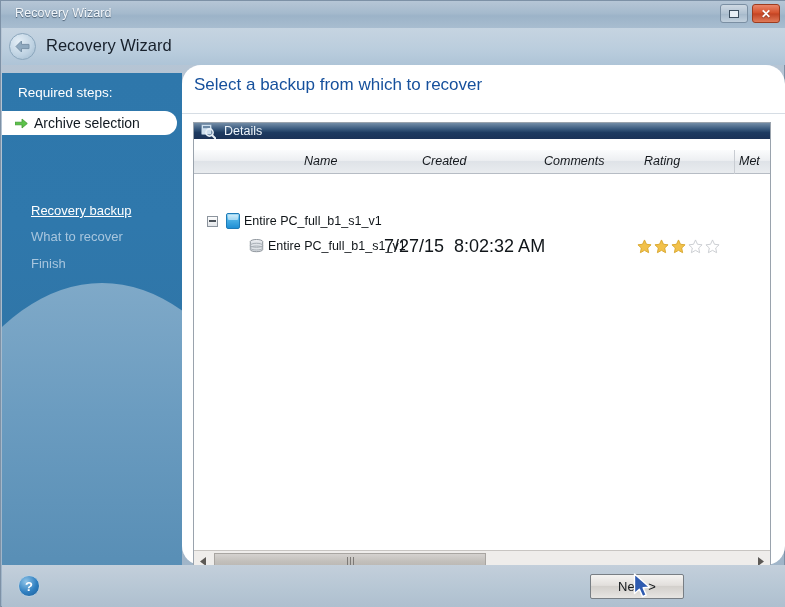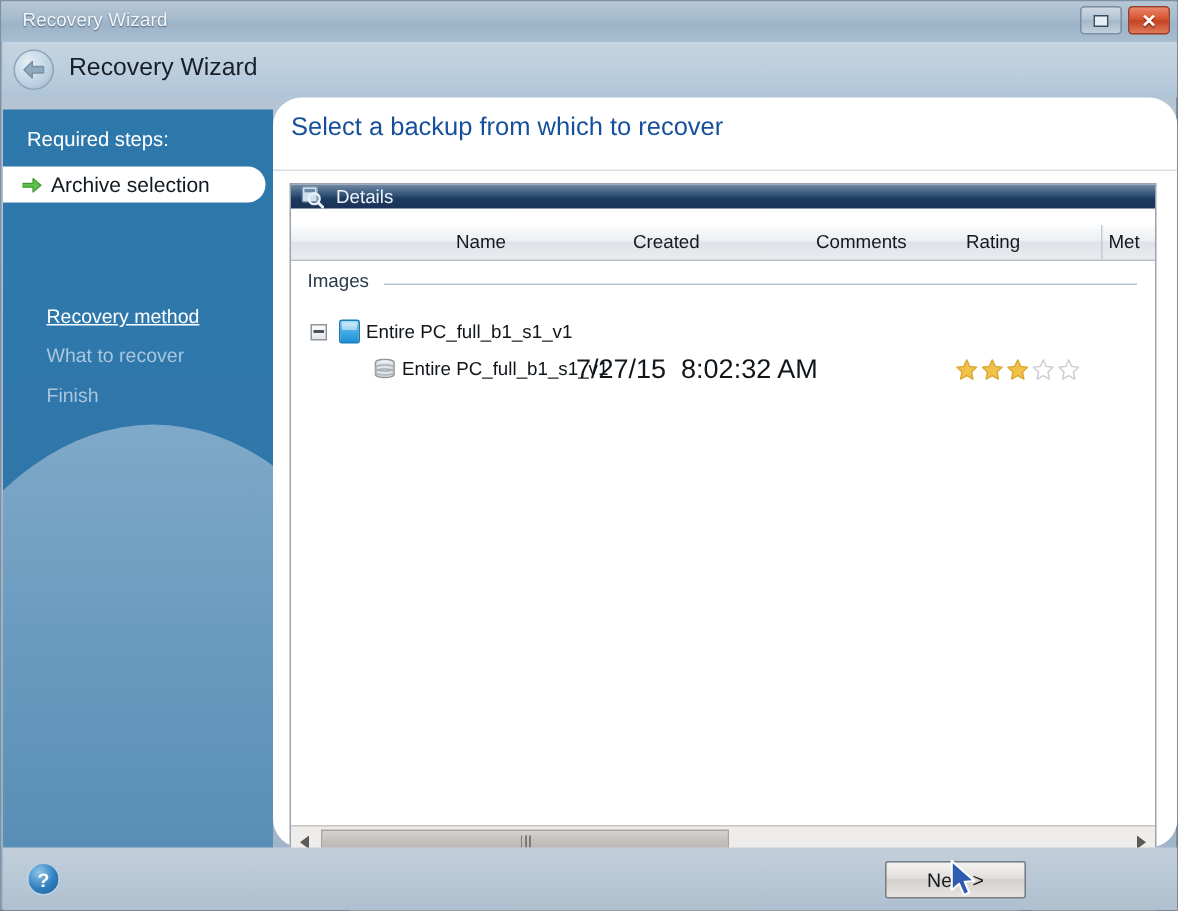--- a/index.html
+++ b/index.html
@@ -219,20 +219,21 @@
     background: linear-gradient(180deg, #fbfcfd 0%, #edeff2 45%, #dfe3e8 50%, #e9ecef 100%);
     border-bottom: 1px solid #b6bcc4;
     box-sizing: border-box;
   }
   .col-head .ch {
     position: absolute;
     top: 4px;
     font-size: 12.5px;
     color: #15191e;
     cursor: pointer;
+    font-style: italic;
   }
   .col-sep {
     position: absolute;
     top: 27px;
     width: 1px; height: 24px;
     background: #c8ccd2;
   }
 
   .list-area {
     position: absolute;
@@ -497,21 +498,21 @@
       <div class="sidebar-swoosh"></div>
       <div class="sidebar-title">Required steps:</div>
 
       <div class="step-active">
         <svg class="arrow" width="13" height="11" viewBox="0 0 13 11">
           <path d="M0 4.2 L7 4.2 L7 1 L12.3 5.5 L7 10 L7 6.8 L0 6.8 Z" fill="#5cc24a" stroke="#3f9b31" stroke-width="0.8" stroke-linejoin="round"></path>
         </svg>
         <span class="label">Archive selection</span>
       </div>
 
-      <div class="step link">Recovery method </div>
+      <div class="step link">Recovery backup </div>
       <div class="step dim-1">What to recover</div>
       <div class="step dim-2">Finish</div>
     </div>
 
     <div class="content">
       <div class="content-title">Select a backup from which to recover</div>
       <div class="content-rule"></div>
 
       <div class="details-box">
 
@@ -529,24 +530,20 @@
           <div class="ch" style="left:110px">Name</div>
           <div class="ch" style="left:228px">Created</div>
           <div class="ch" style="left:350px">Comments</div>
           <div class="ch" style="left:450px">Rating</div>
           <div class="ch" style="left:545px">Met</div>
         </div>
         <div class="col-sep" style="left:540px"></div>
 
         <div class="list-area">
 
-          <div class="group-row">
-            <span class="glabel">Images</span>
-            <span class="gline"></span>
-          </div>
 
           <div class="tree-row parent">
             <span class="expander"></span>
             <span class="drive-icon"></span>
             <span class="parent-name">Entire PC_full_b1_s1_v1</span>
           </div>
 
           <div class="tree-row child">
             <svg class="disk-icon" viewBox="0 0 15 14">
               <ellipse cx="7.5" cy="2.6" rx="6.2" ry="2.1" fill="#eceff2" stroke="#8e959c"></ellipse>

